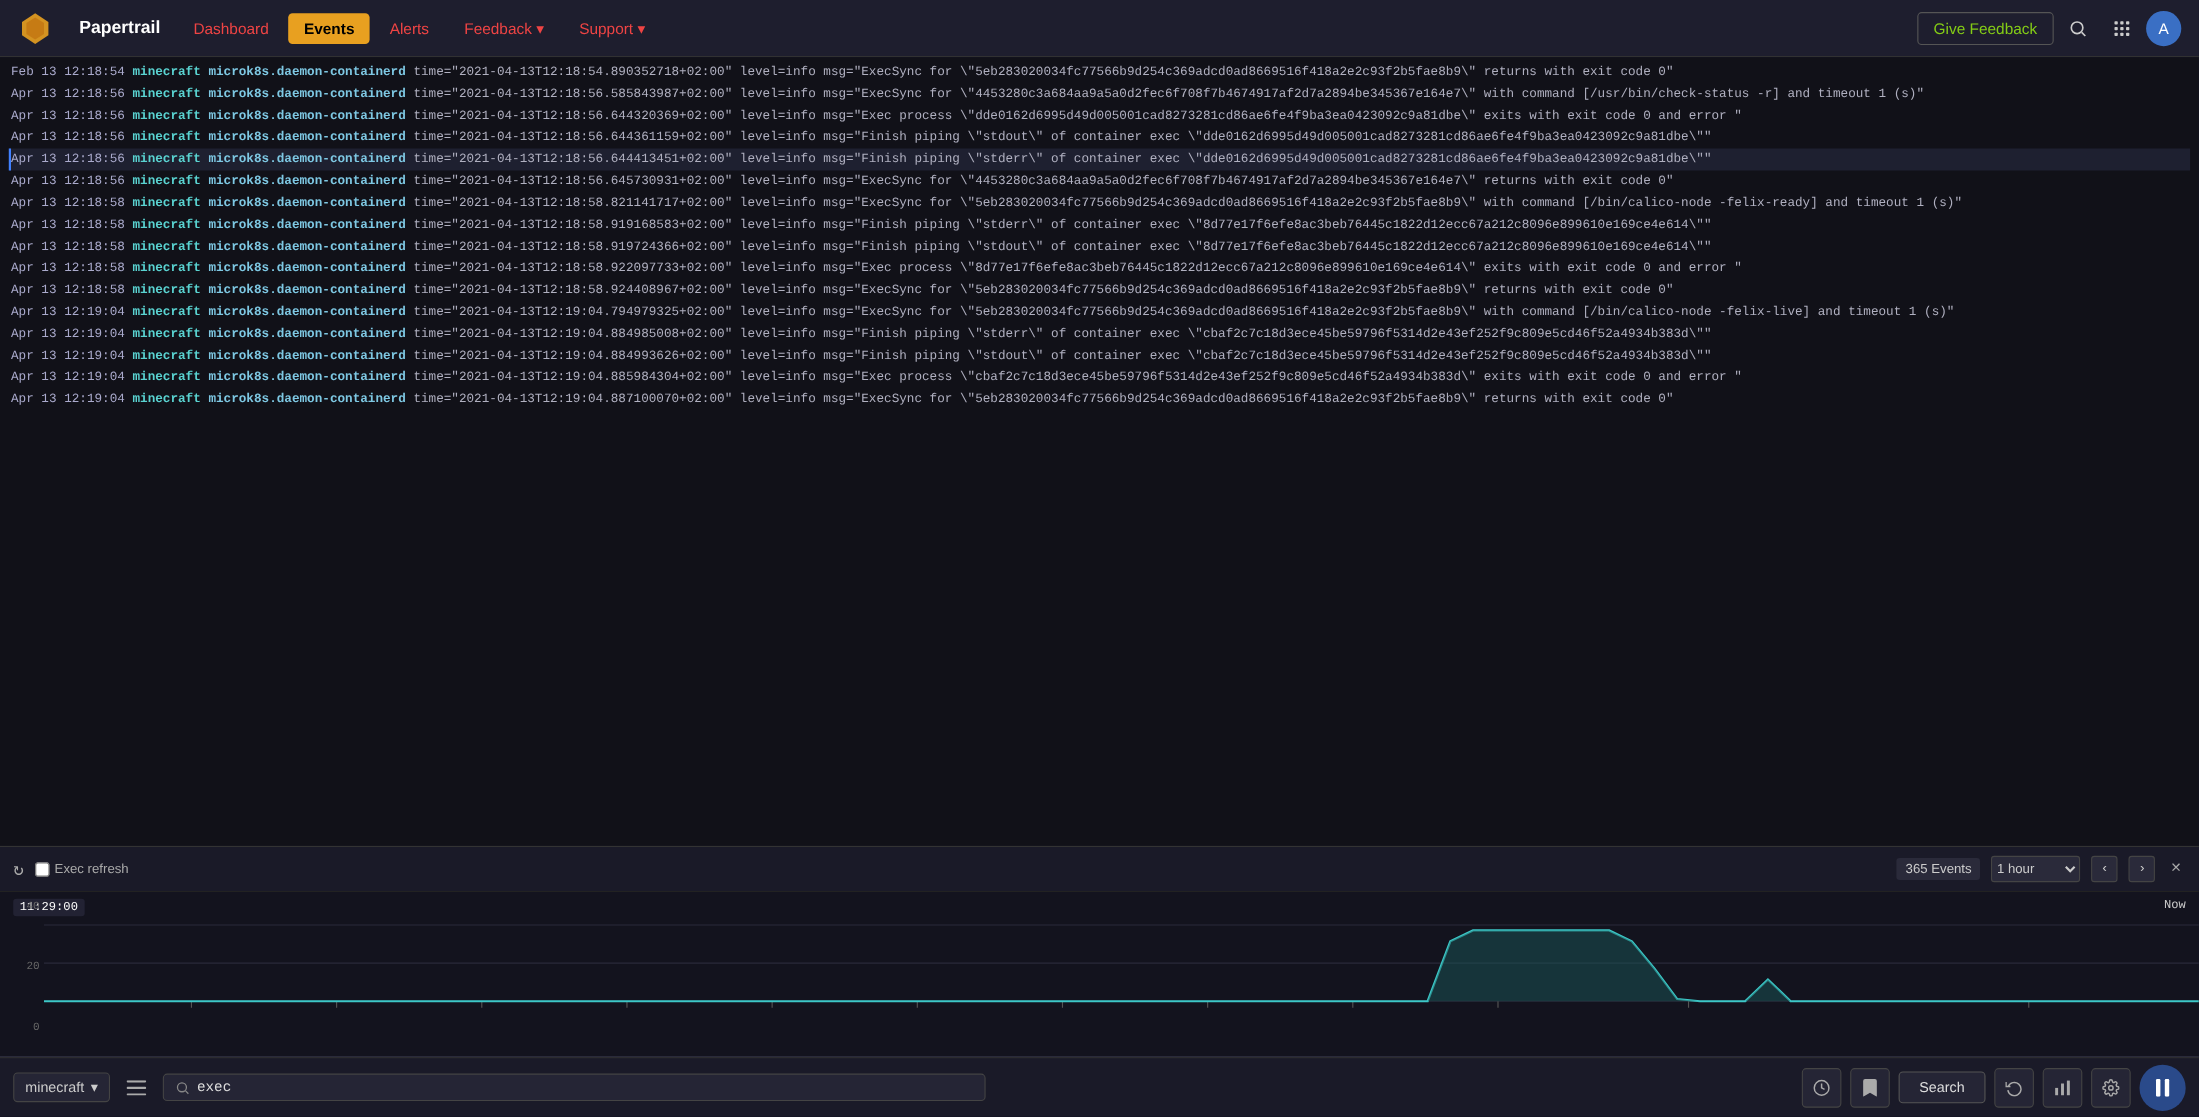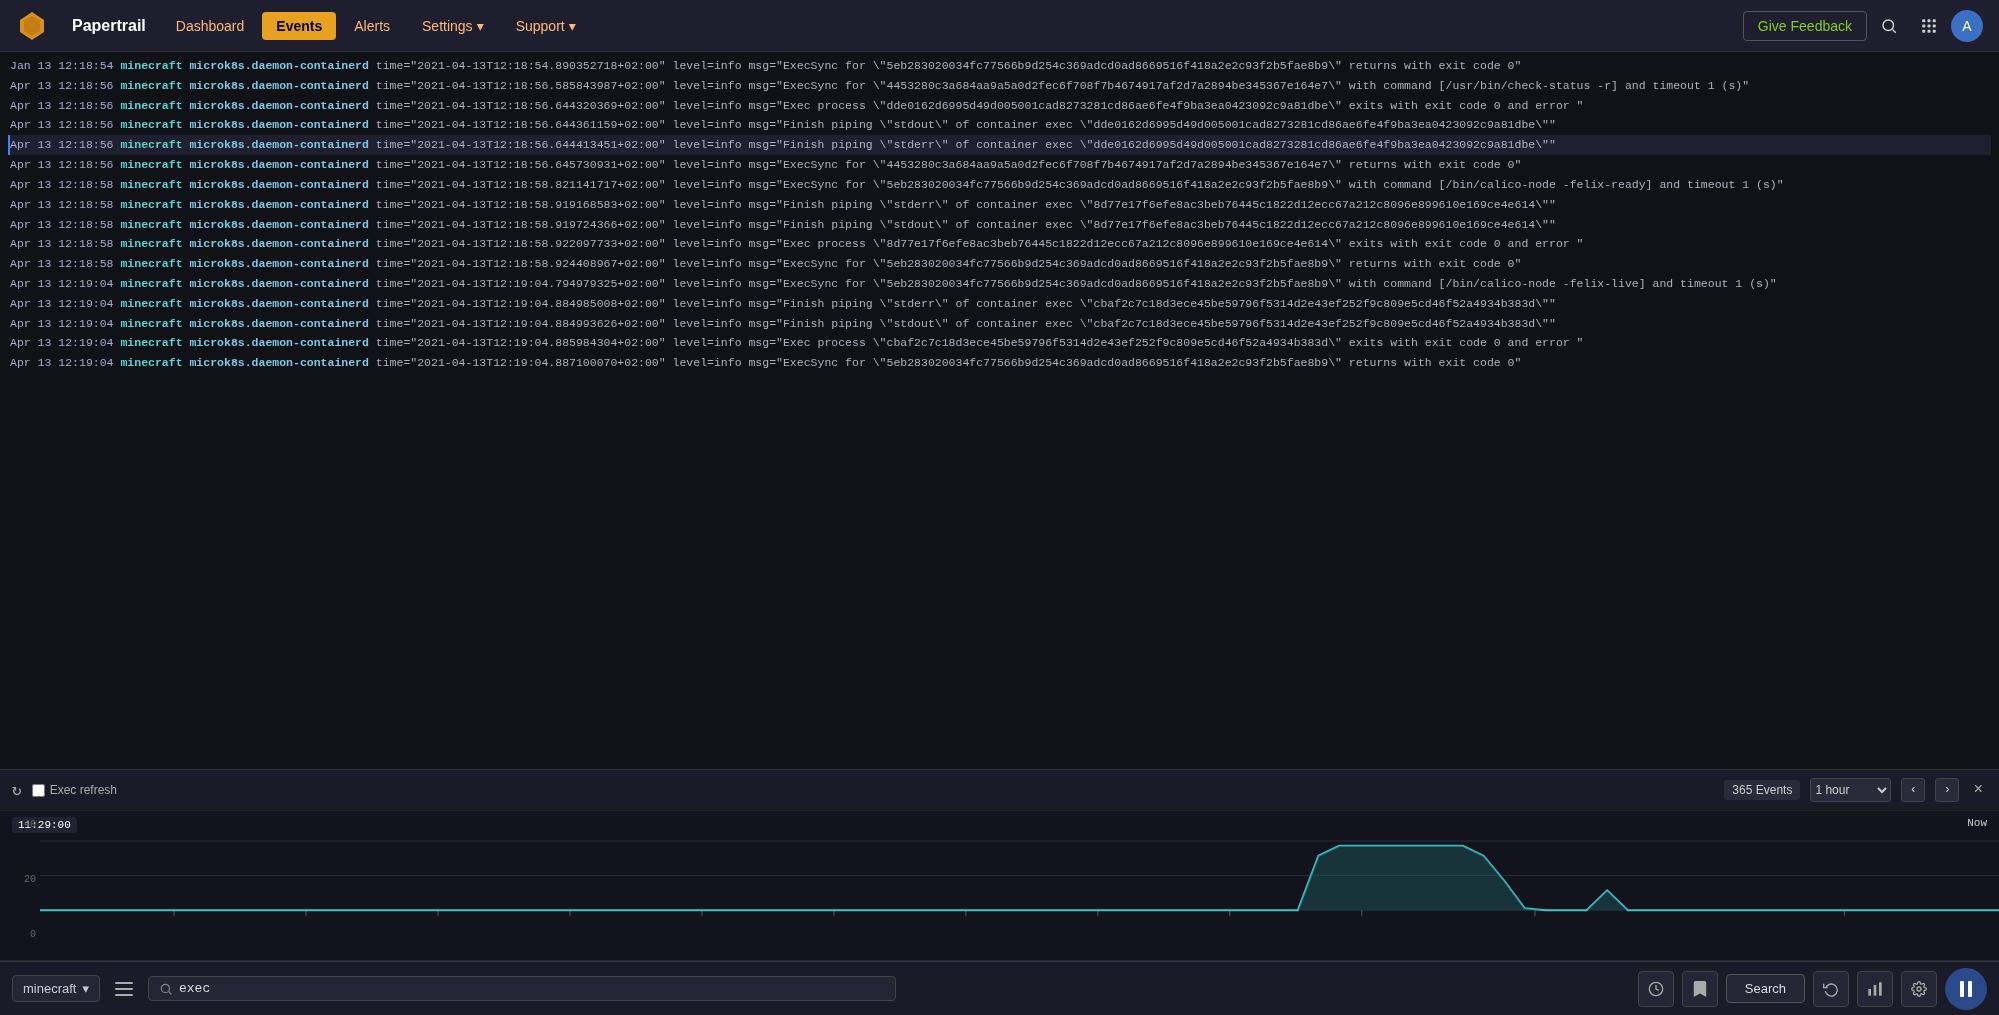--- a/index.html
+++ b/index.html
@@ -36,21 +36,21 @@
       width: 32px;
       height: 32px;
     }
     .logo-text {
       color: #fff;
       font-family: sans-serif;
       font-size: 16px;
       font-weight: 600;
     }
     .nav-item {
-      color: #fdba74;
+      color: #ef4444;
       font-family: sans-serif;
       font-size: 14px;
       padding: 6px 14px;
       border-radius: 4px;
       cursor: pointer;
     }
     .nav-item.active {
       background: #e8a020;
       color: #000000;
       font-weight: 700;
@@ -344,21 +344,21 @@
       <polygon points="16,2 28,10 28,22 16,30 4,22 4,10" fill="#e8a020" opacity="0.9"></polygon>
       <polygon points="16,6 24,11 24,21 16,26 8,21 8,11" fill="#c07010" opacity="0.7"></polygon>
     </svg>
     <span class="logo-text">Papertrail</span>
   </div>
 
   <div class="nav-item">Dashboard</div>
   <div class="nav-item active">Events</div>
   <div class="nav-item">Alerts</div>
   <div class="nav-item nav-item-with-arrow">
-    <span>Settings</span>
+    <span>Feedback</span>
     <span>▾</span>
   </div>
   <div class="nav-item nav-item-with-arrow">
     <span>Support</span>
     <span>▾</span>
   </div>
 
   <div class="nav-spacer"></div>
 
   <button class="give-feedback-btn">Give Feedback</button>
@@ -378,21 +378,21 @@
         <rect x="17" y="10" width="4" height="4" rx="1"></rect>
       <rect x="3" y="17" width="4" height="4" rx="1"></rect>
         <rect x="10" y="17" width="4" height="4" rx="1"></rect>
         <rect x="17" y="17" width="4" height="4" rx="1"></rect>
     </svg>
   </div>
   <div class="avatar">A</div>
 </div>
 
 <div class="log-area" id="log-container">
-<div class="log-line"><span class="log-date">Jan 13 12:18:54</span> <span class="log-host">minecraft</span> <span class="log-program">microk8s.daemon-containerd</span><span class="log-text"> time="2021-04-13T12:18:54.890352718+02:00" level=info msg="ExecSync for \"5eb283020034fc77566b9d254c369adcd0ad8669516f418a2e2c93f2b5fae8b9\" returns with exit code 0"</span></div>
+<div class="log-line"><span class="log-date">Feb 13 12:18:54</span> <span class="log-host">minecraft</span> <span class="log-program">microk8s.daemon-containerd</span><span class="log-text"> time="2021-04-13T12:18:54.890352718+02:00" level=info msg="ExecSync for \"5eb283020034fc77566b9d254c369adcd0ad8669516f418a2e2c93f2b5fae8b9\" returns with exit code 0"</span></div>
     <div class="log-line"><span class="log-date">Apr 13 12:18:56</span> <span class="log-host">minecraft</span> <span class="log-program">microk8s.daemon-containerd</span><span class="log-text"> time="2021-04-13T12:18:56.585843987+02:00" level=info msg="ExecSync for \"4453280c3a684aa9a5a0d2fec6f708f7b4674917af2d7a2894be345367e164e7\" with command [/usr/bin/check-status -r] and timeout 1 (s)"</span></div>
     <div class="log-line"><span class="log-date">Apr 13 12:18:56</span> <span class="log-host">minecraft</span> <span class="log-program">microk8s.daemon-containerd</span><span class="log-text"> time="2021-04-13T12:18:56.644320369+02:00" level=info msg="Exec process \"dde0162d6995d49d005001cad8273281cd86ae6fe4f9ba3ea0423092c9a81dbe\" exits with exit code 0 and error <nil>"</nil></span></div>
     <div class="log-line"><span class="log-date">Apr 13 12:18:56</span> <span class="log-host">minecraft</span> <span class="log-program">microk8s.daemon-containerd</span><span class="log-text"> time="2021-04-13T12:18:56.644361159+02:00" level=info msg="Finish piping \"stdout\" of container exec \"dde0162d6995d49d005001cad8273281cd86ae6fe4f9ba3ea0423092c9a81dbe\""</span></div>
     <div class="log-line highlighted"><span class="log-date">Apr 13 12:18:56</span> <span class="log-host">minecraft</span> <span class="log-program">microk8s.daemon-containerd</span><span class="log-text"> time="2021-04-13T12:18:56.644413451+02:00" level=info msg="Finish piping \"stderr\" of container exec \"dde0162d6995d49d005001cad8273281cd86ae6fe4f9ba3ea0423092c9a81dbe\""</span></div>
     <div class="log-line"><span class="log-date">Apr 13 12:18:56</span> <span class="log-host">minecraft</span> <span class="log-program">microk8s.daemon-containerd</span><span class="log-text"> time="2021-04-13T12:18:56.645730931+02:00" level=info msg="ExecSync for \"4453280c3a684aa9a5a0d2fec6f708f7b4674917af2d7a2894be345367e164e7\" returns with exit code 0"</span></div>
     <div class="log-line"><span class="log-date">Apr 13 12:18:58</span> <span class="log-host">minecraft</span> <span class="log-program">microk8s.daemon-containerd</span><span class="log-text"> time="2021-04-13T12:18:58.821141717+02:00" level=info msg="ExecSync for \"5eb283020034fc77566b9d254c369adcd0ad8669516f418a2e2c93f2b5fae8b9\" with command [/bin/calico-node -felix-ready] and timeout 1 (s)"</span></div>
     <div class="log-line"><span class="log-date">Apr 13 12:18:58</span> <span class="log-host">minecraft</span> <span class="log-program">microk8s.daemon-containerd</span><span class="log-text"> time="2021-04-13T12:18:58.919168583+02:00" level=info msg="Finish piping \"stderr\" of container exec \"8d77e17f6efe8ac3beb76445c1822d12ecc67a212c8096e899610e169ce4e614\""</span></div>
     <div class="log-line"><span class="log-date">Apr 13 12:18:58</span> <span class="log-host">minecraft</span> <span class="log-program">microk8s.daemon-containerd</span><span class="log-text"> time="2021-04-13T12:18:58.919724366+02:00" level=info msg="Finish piping \"stdout\" of container exec \"8d77e17f6efe8ac3beb76445c1822d12ecc67a212c8096e899610e169ce4e614\""</span></div>
     <div class="log-line"><span class="log-date">Apr 13 12:18:58</span> <span class="log-host">minecraft</span> <span class="log-program">microk8s.daemon-containerd</span><span class="log-text"> time="2021-04-13T12:18:58.922097733+02:00" level=info msg="Exec process \"8d77e17f6efe8ac3beb76445c1822d12ecc67a212c8096e899610e169ce4e614\" exits with exit code 0 and error <nil>"</nil></span></div>
     <div class="log-line"><span class="log-date">Apr 13 12:18:58</span> <span class="log-host">minecraft</span> <span class="log-program">microk8s.daemon-containerd</span><span class="log-text"> time="2021-04-13T12:18:58.924408967+02:00" level=info msg="ExecSync for \"5eb283020034fc77566b9d254c369adcd0ad8669516f418a2e2c93f2b5fae8b9\" returns with exit code 0"</span></div>

